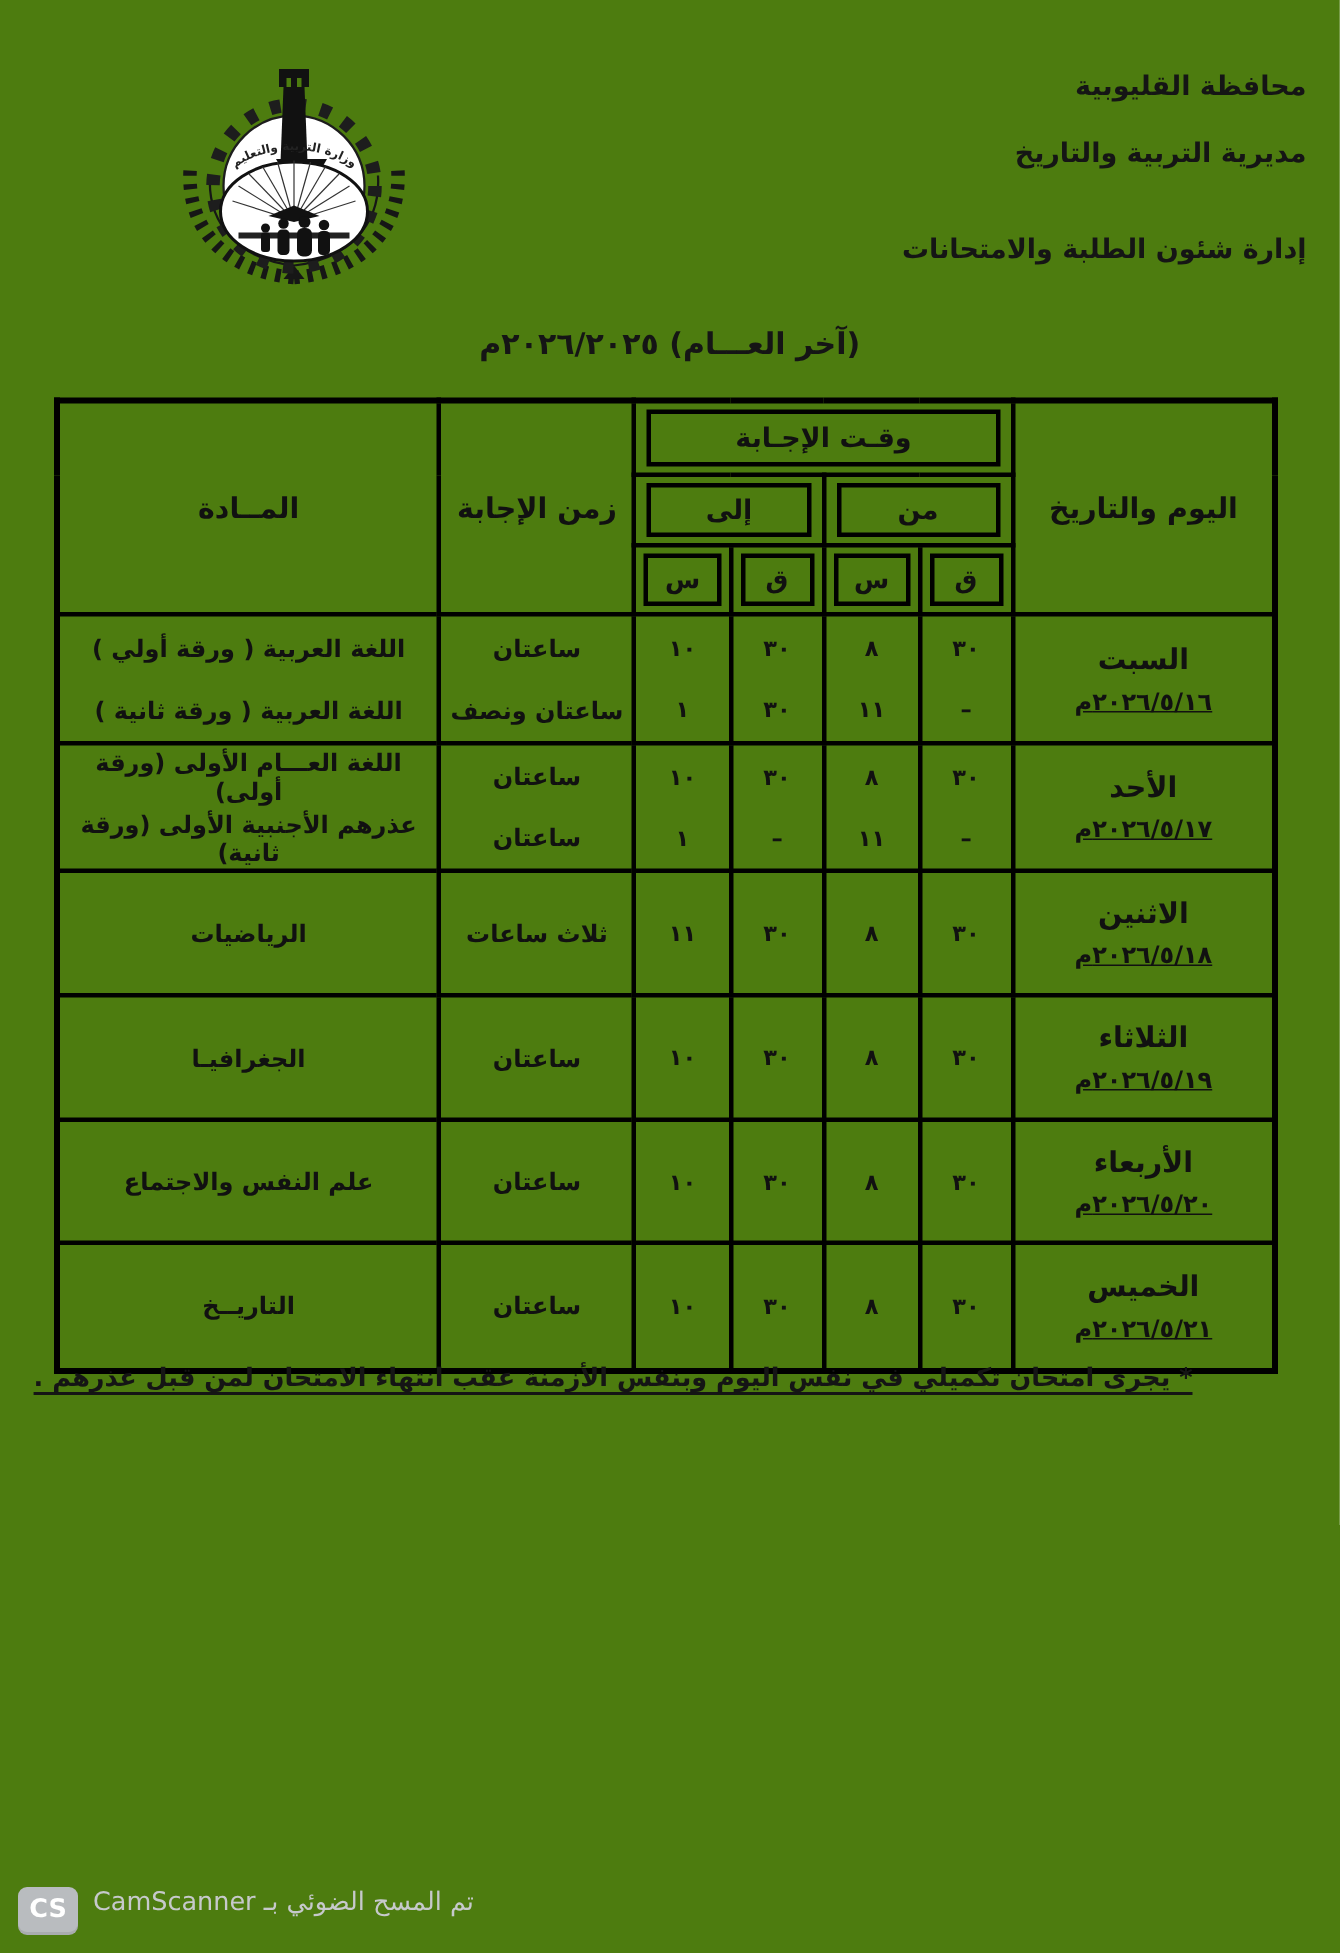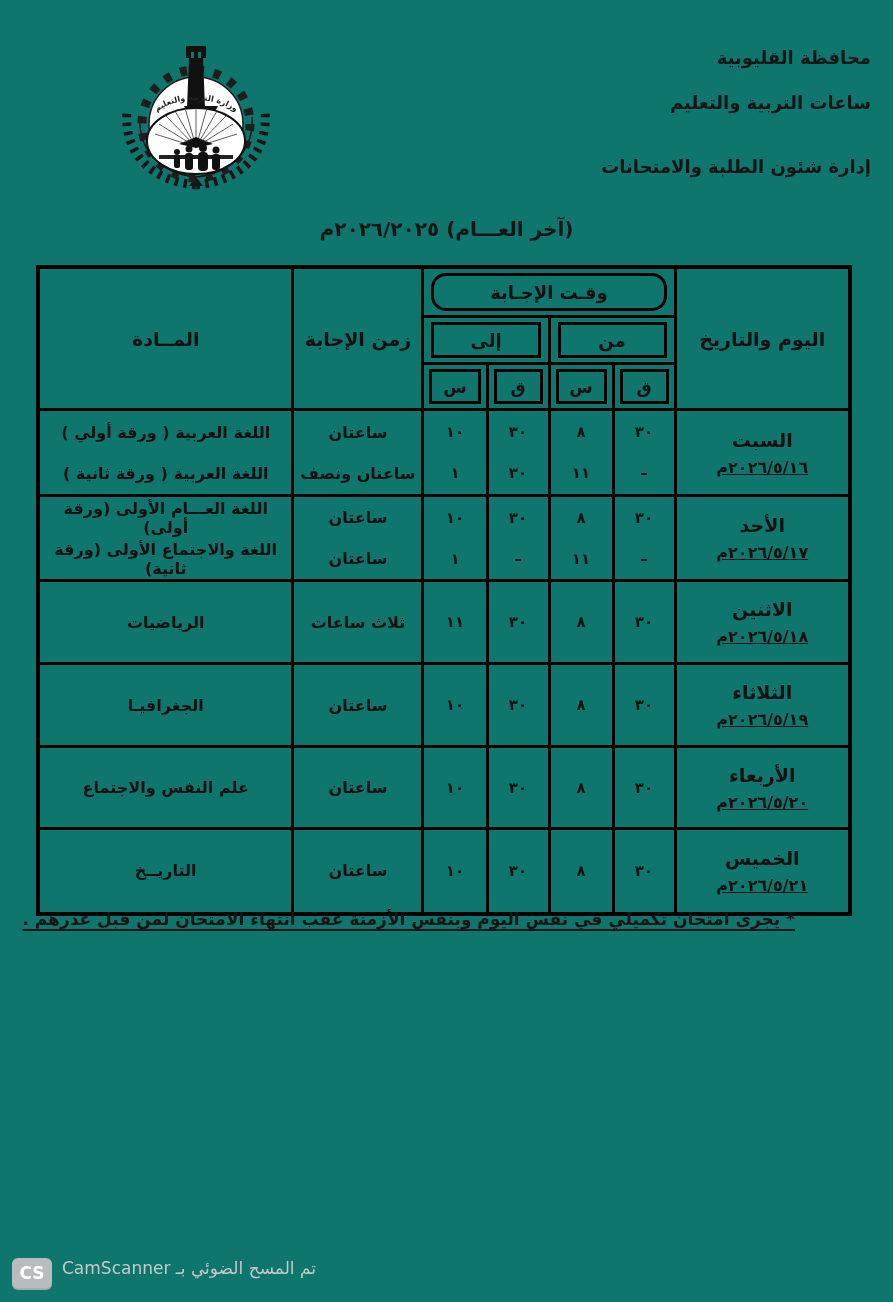--- a/index.html
+++ b/index.html
@@ -1,20 +1,20 @@
 <!DOCTYPE html>
 <html dir="rtl" lang="ar"><head>
 <meta charset="utf-8">
 <style>
   html,body{margin:0;padding:0;}
   body{
     width:893px;height:1302px;position:relative;background:#ffffff;
     font-family:"DejaVu Sans",sans-serif;font-weight:700;color:#151515;overflow:hidden;
   }
-  .page{position:absolute;inset:0;background:#0f766e;}
+  .page{position:absolute;inset:0;background:#4d7c0f;}
 
   
   .org-block{position:absolute;top:48px;right:22px;text-align:right;}
   .org-line{font-size:18px;line-height:20px;margin-bottom:25px;white-space:nowrap;}
   .org-line.u{text-underline-offset:5px;text-decoration-thickness:2px;margin-top:44px;}
   .logo{position:absolute;top:44px;left:110px;width:172px;height:148px;}
 
   
   .title-block{position:absolute;top:196px;left:0;width:893px;text-align:center;}
   .title-l1{font-size:20px;}
@@ -26,21 +26,21 @@
     border-collapse:collapse;border:4px solid #000;table-layout:fixed;direction:rtl;
   }
   table.sched th,table.sched td{
     border:3px solid #000;text-align:center;vertical-align:middle;padding:0;
     font-weight:700;color:#111;
   }
   th.big{font-size:19px;}
   
   th.nb{border:0 none;}
   .ibox{border:3px solid #000;margin:4px 7px;display:flex;align-items:center;justify-content:center;}
-  .ibox.time{height:32px;font-size:18px;border-radius:15px;}
+  .ibox.time{height:32px;font-size:18px;}
   .ibox.fromto{height:30px;font-size:18px;}
   .ibox.sq{height:29px;font-size:17px;margin:4px 5px;}
 
   td .l1{font-size:16px;}
   td .l2{height:41px;display:flex;align-items:center;justify-content:center;font-size:16px;}
   td.num-col .l1{font-size:15px;}
   td.num-col .l2{font-size:15px;}
   .day-name{font-size:19px;line-height:22px;}
   .day-date{font-size:16px;margin-top:7px;letter-spacing:1px;text-decoration:underline;}
 
@@ -59,21 +59,21 @@
   }
   .wm-text{color:#c6c9cb;font-size:17px;font-weight:400;direction:rtl;}
 </style>
 </head>
 <body>
 
 <div class="page">
 
   <div class="org-block">
     <div class="org-line">محافظة القليوبية</div>
-    <div class="org-line">ساعات التربية والتعليم</div>
+    <div class="org-line">مديرية التربية والتاريخ</div>
     <div class="org-line u">إدارة شئون الطلبة والامتحانات</div>
   </div>
 
   <div class="logo">
     <svg viewBox="0 0 170 148" width="172" height="148">
 
       <path d="M85,141 C40,137 12,109 16,66" fill="none" stroke="#161616" stroke-width="9" stroke-dasharray="3.5,5.5"></path>
       <path d="M85,141 C130,137 158,109 154,66" fill="none" stroke="#161616" stroke-width="9" stroke-dasharray="3.5,5.5"></path>
       <path d="M85,133 C49,129 27,106 29,73" fill="none" stroke="#161616" stroke-width="1.5"></path>
       <path d="M85,133 C121,129 143,106 141,73" fill="none" stroke="#161616" stroke-width="1.5"></path>
@@ -219,21 +219,21 @@
           <td class="num-col">
             <div class="l2">١٠</div>
             <div class="l2">١</div>
           </td>
           <td class="duration-col">
             <div class="l2">ساعتان</div>
             <div class="l2">ساعتان</div>
           </td>
           <td class="subject-col">
             <div class="l2">اللغة العـــام الأولى (ورقة أولى)</div>
-            <div class="l2">اللغة والاجتماع الأولى (ورقة ثانية)</div>
+            <div class="l2">عذرهم الأجنبية الأولى (ورقة ثانية)</div>
           </td>
         </tr>
         <tr style="height: 83px;">
           <td>
             <div class="day-name">الاثنين</div>
             <div class="day-date">٢٠٢٦/٥/١٨م</div>
           </td>
           <td class="num-col">
             <div class="l1">٣٠</div>
           </td>

